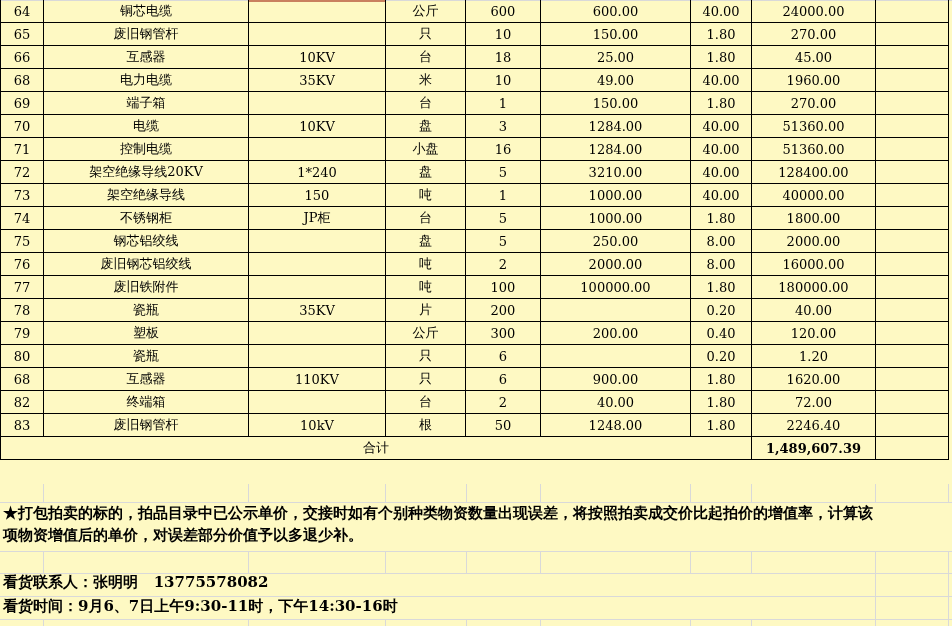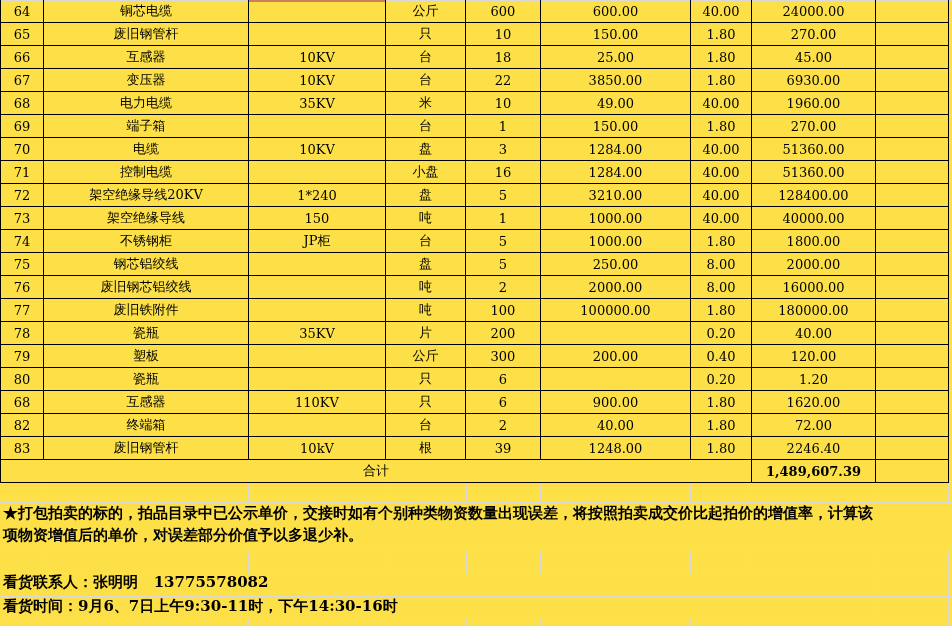--- a/index.html
+++ b/index.html
@@ -2,21 +2,21 @@
 <html><head>
 <meta charset="utf-8">
 <style>
   html,body{margin:0;padding:0;}
   body{
     width:952px;height:626px;
     background:#ffffff;
     font-family:"DejaVu Serif","Liberation Serif",serif;
     color:#000;
   }
-  .sheet{position:relative;width:952px;height:626px;overflow:hidden;background:#fde047;}
+  .sheet{position:relative;width:952px;height:626px;overflow:hidden;background:#fef9c3;}
 
   
   table.items{
     position:absolute;top:0;left:0;
     border-collapse:collapse;table-layout:fixed;width:948px;
   }
   table.items td{
     border:1px solid #000;
     height:22px;
     padding:0 2px;
@@ -93,31 +93,20 @@
           <td>互感器</td>
           <td>10KV</td>
           <td>台</td>
           <td>18</td>
           <td>25.00</td>
           <td>1.80</td>
           <td>45.00</td>
           <td></td>
         </tr>
         <tr>
-          <td>67</td>
-          <td>变压器</td>
-          <td>10KV</td>
-          <td>台</td>
-          <td>22</td>
-          <td>3850.00</td>
-          <td>1.80</td>
-          <td>6930.00</td>
-          <td></td>
-        </tr>
-        <tr>
           <td>68</td>
           <td>电力电缆</td>
           <td>35KV</td>
           <td>米</td>
           <td>10</td>
           <td>49.00</td>
           <td>40.00</td>
           <td>1960.00</td>
           <td></td>
         </tr>
@@ -273,21 +262,21 @@
           <td>40.00</td>
           <td>1.80</td>
           <td>72.00</td>
           <td></td>
         </tr>
         <tr>
           <td>83</td>
           <td>废旧钢管杆</td>
           <td>10kV</td>
           <td>根</td>
-          <td>39</td>
+          <td>50</td>
           <td>1248.00</td>
           <td>1.80</td>
           <td>2246.40</td>
           <td></td>
         </tr>
       </tbody>
     <tbody>
       <tr>
         <td class="total-label" colspan="7">合计</td>
         <td class="total-value">1,489,607.39</td>

